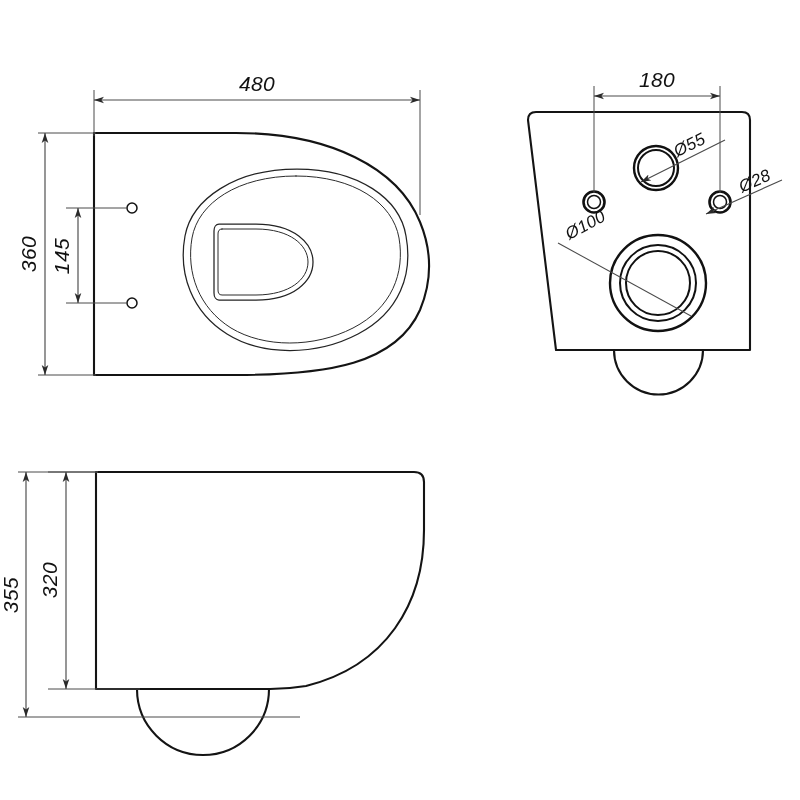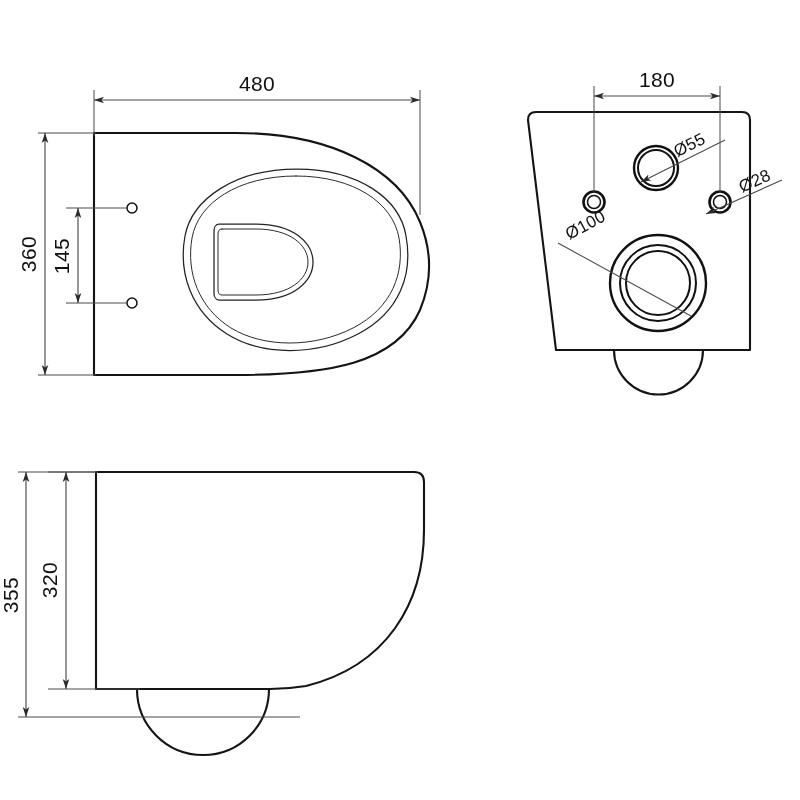--- a/index.html
+++ b/index.html
@@ -11,20 +11,21 @@
     width: 800px;
     height: 800px;
     font-family: "Liberation Sans", sans-serif;
     overflow: hidden;
   }
   #drawing-root {
     position: relative;
     width: 800px;
     height: 800px;
     background: #ffffff;
+    font-style: italic;
   }
   svg.sheet {
     display: block;
     width: 800px;
     height: 800px;
   }
   .part-outline {
     fill: none;
     stroke: #141414;
     stroke-width: 2.1;

